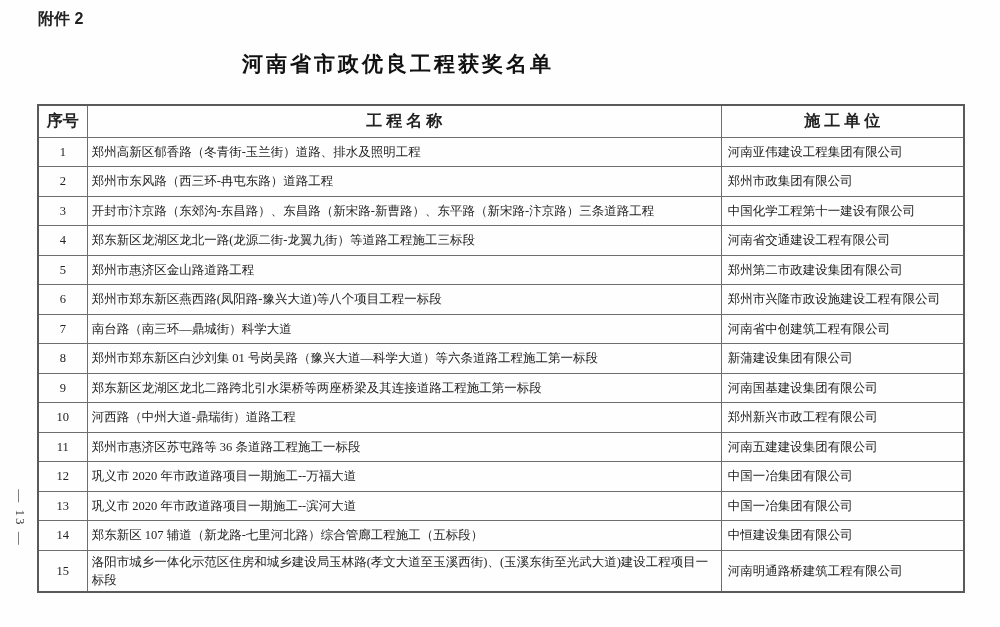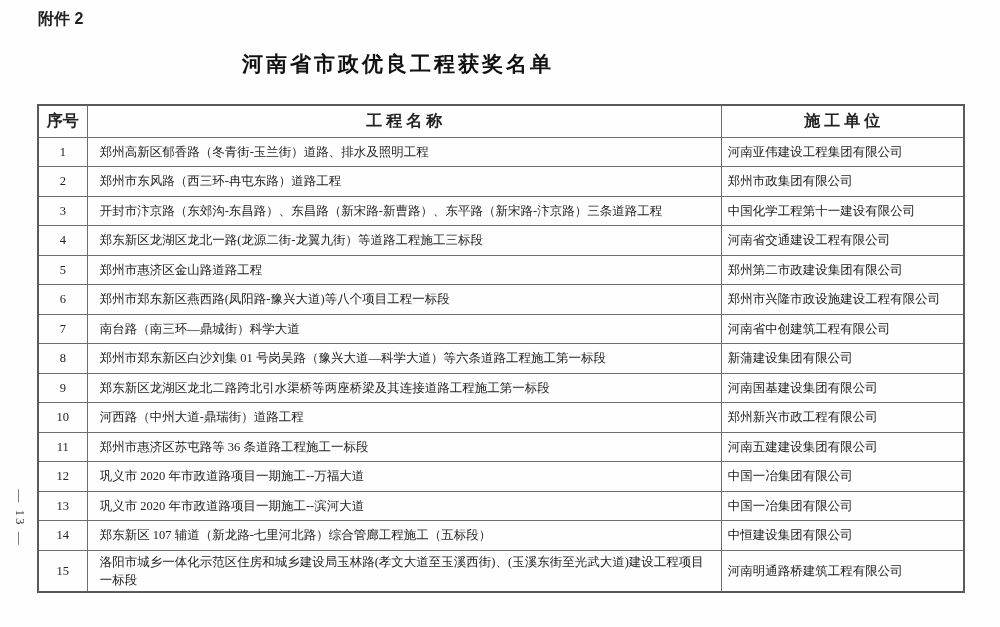--- a/index.html
+++ b/index.html
@@ -45,21 +45,21 @@
     text-align: center; vertical-align: middle;
     background: #fefefe;
   }
   .award-table td {
     height: 29.5px;
     vertical-align: middle;
     line-height: 1.45;
     background: #fefefe;
   }
   .c-no   { width: 47px; text-align: center; }
-  .c-project { width: 606px; text-align: left; padding: 2px 12px; }
+  .c-project { width: 606px; text-align: left; padding: 2px 4px; }
   .c-unit { width: 232px; text-align: left; padding: 2px 6px; }
   .page-number {
     position: absolute; left: -35px; top: 510px;
     width: 110px; height: 16px;
     text-align: center;
     font-size: 13px; letter-spacing: 2px; color: #333;
     transform: rotate(90deg);
   }
 </style>
 </head>

